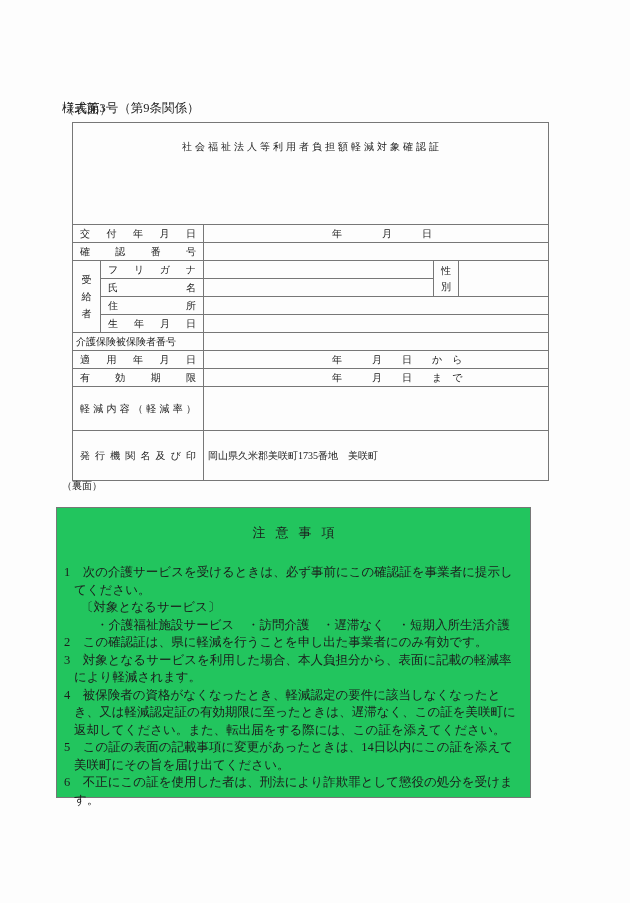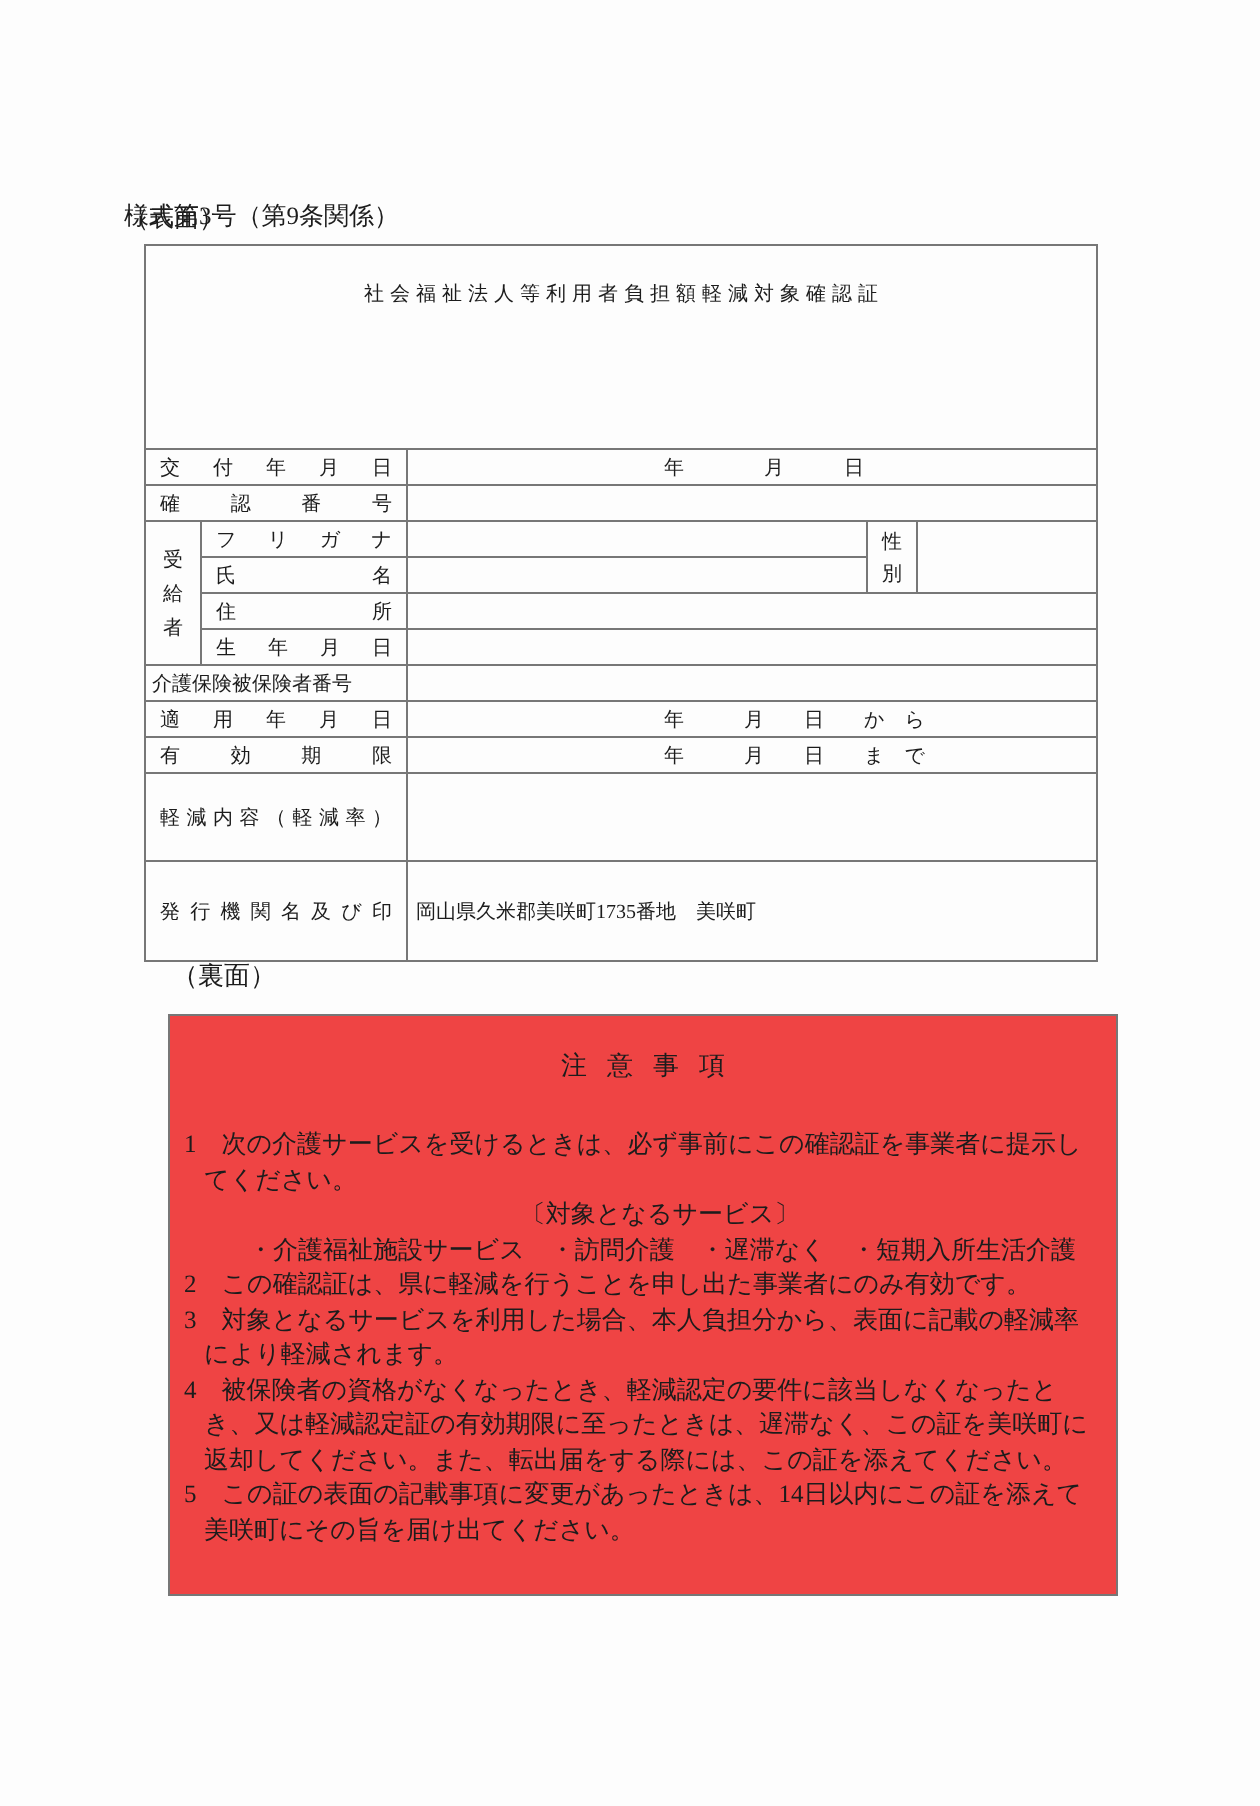--- a/index.html
+++ b/index.html
@@ -7,21 +7,21 @@
     width:630px;height:903px;position:relative;
     background:#fdfdfd;color:#1c1c1c;
     font-family:"Liberation Serif","DejaVu Serif",serif;
     font-size:12.5px;
   }
   .abs{position:absolute;}
 
   
   #style-number{left:62px;top:100px;font-size:12.5px;}
   #front-label{left:62px;top:101px;font-size:12.5px;text-align:right;}
-  #back-label{left:62px;top:479px;font-size:13px;margin-left:24px;}
+  #back-label{left:62px;top:479px;font-size:10px;}
 
   
   #front-table{
     left:72px;top:122px;width:476px;
     border-collapse:collapse;table-layout:fixed;
     font-size:10px;
   }
   #front-table td{
     border:1px solid #777;
     padding:0;overflow:hidden;white-space:nowrap;
@@ -44,34 +44,34 @@
   
   .spread-inner{display:flex;justify-content:space-between;width:100%;}
   .vert .spread-inner{flex-direction:column;align-items:center;height:100%;}
   #cell-jukyusha{text-align:center;}
   #cell-jukyusha .spread-inner{height:60px;margin:0 auto;width:auto;padding:6px 0;box-sizing:border-box;}
   #cell-seibetsu{text-align:center;}
   #cell-seibetsu .spread-inner{height:32px;margin:0 auto;width:auto;padding:1px 0;box-sizing:border-box;}
 
   
   #back-box{
-    left:84px;top:507px;width:473px;height:289px;
-    border:1px solid #777;background:#ef4444;
+    left:56px;top:507px;width:473px;height:289px;
+    border:1px solid #777;background:#22c55e;
   }
   #notice-heading{
     margin-top:16px;text-align:center;
     font-size:13px;letter-spacing:10px;text-indent:10px;
   }
   #notes{
     margin-top:22px;padding:0 7px;
     font-size:12.5px;line-height:17.5px;
   }
   #notes .note{margin:0;}
   .note-text{padding-left:10px;text-indent:-10px;white-space:normal;}
-  .subline-1{padding-left:17px;text-align:center;}
+  .subline-1{padding-left:17px;}
   .subline-2{padding-left:32px;}
 </style>
 </head>
 <body>
 
 <div class="abs" id="style-number">様式第3号（第9条関係）</div>
 <div class="abs" id="front-label">（表面）</div>
 
 <table class="abs" id="front-table">
   <colgroup>
@@ -238,14 +238,17 @@
     </div>
     <div class="note">
       <div class="note-text">3　対象となるサービスを利用した場合、本人負担分から、表面に記載の軽減率により軽減されます。</div>
     </div>
     <div class="note">
       <div class="note-text">4　被保険者の資格がなくなったとき、軽減認定の要件に該当しなくなったとき、又は軽減認定証の有効期限に至ったときは、遅滞なく、この証を美咲町に返却してください。また、転出届をする際には、この証を添えてください。</div>
     </div>
     <div class="note">
       <div class="note-text">5　この証の表面の記載事項に変更があったときは、14日以内にこの証を添えて美咲町にその旨を届け出てください。</div>
     </div>
+    <div class="note">
+      <div class="note-text">6　不正にこの証を使用した者は、刑法により詐欺罪として懲役の処分を受けます。</div>
+    </div>
   </div>
 </div>
 
 </body></html>

